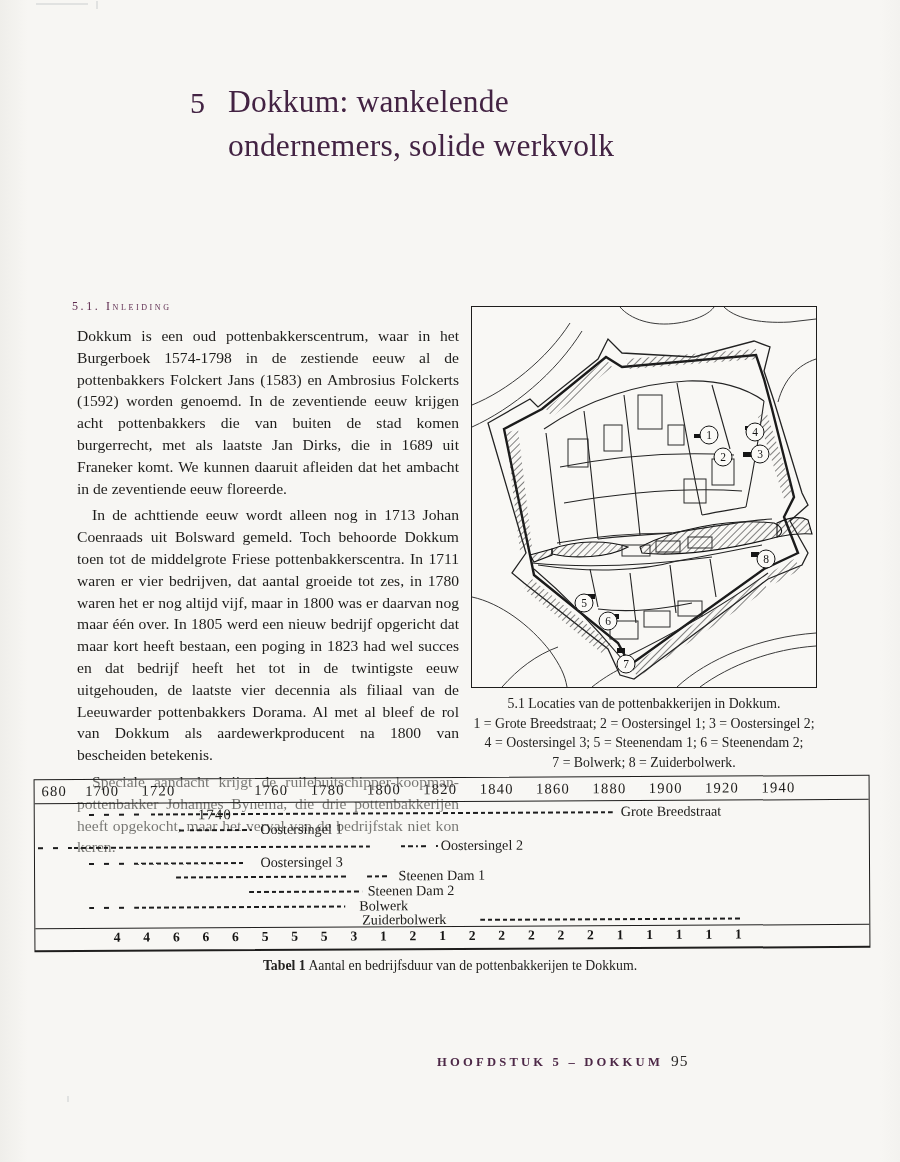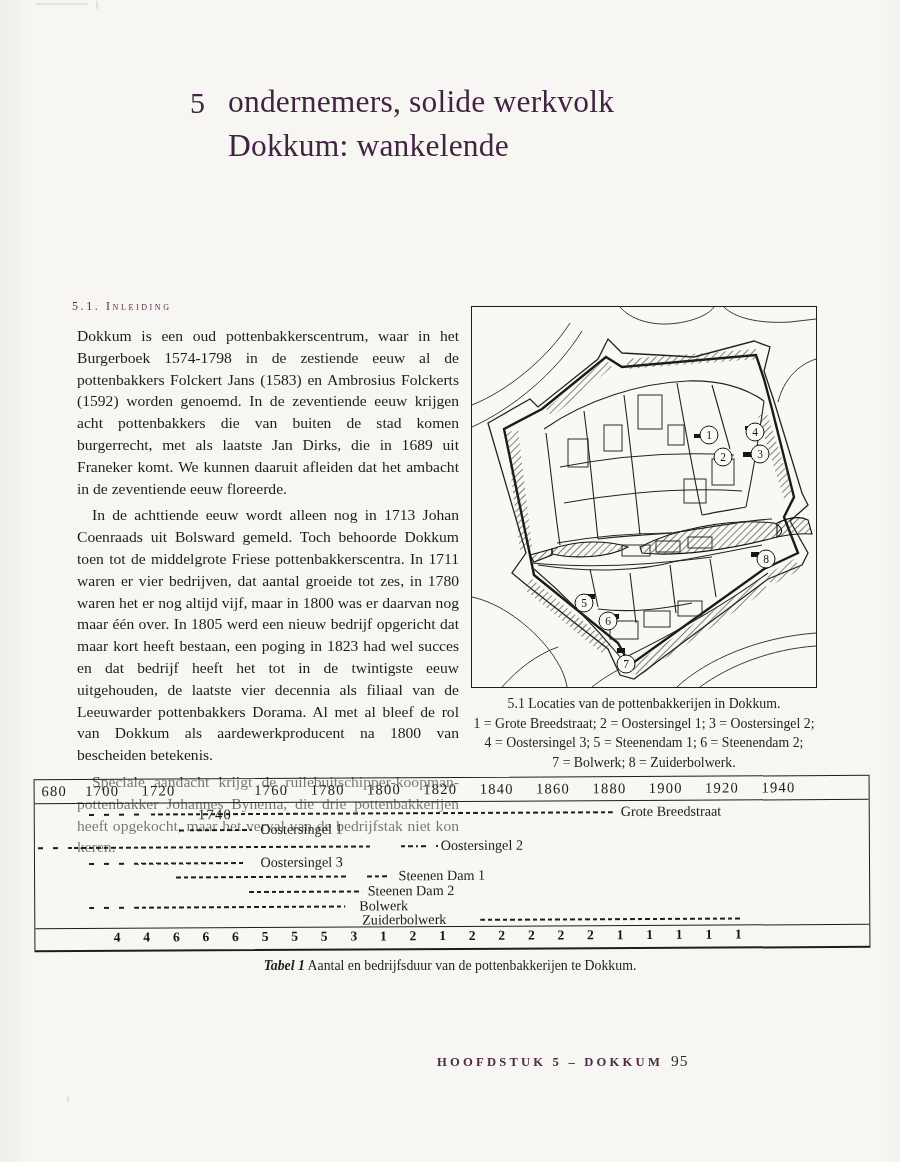--- a/index.html
+++ b/index.html
@@ -44,41 +44,41 @@
   #countline{position:absolute;left:0;top:148px;width:100%;border-top:1.2px solid #1f1e1d;}
   .yearlab{position:absolute;top:3px;transform:translateX(-50%);font-size:14.6px;letter-spacing:1.2px;color:#1d1c1a;}
   .tl-row{position:absolute;left:0;width:100%;height:15px;}
   .tl-label{position:absolute;top:0;font-size:14.2px;line-height:15px;white-space:nowrap;color:#1d1c1a;}
   .seg{position:absolute;top:6.5px;height:2.3px;}
   .seg.dense{background:repeating-linear-gradient(90deg,#1d1d1d 0 4.5px,transparent 4.5px 7.5px);}
   .seg.sparse{background:repeating-linear-gradient(90deg,#1d1d1d 0 5px,transparent 5px 15px);}
   .count{position:absolute;top:150px;transform:translateX(-50%);font-size:13.6px;font-weight:bold;color:#161514;}
 
   #table-caption{position:absolute;left:0;top:958px;width:900px;text-align:center;font-size:13.8px;color:#232220;}
-  #table-caption b{font-weight:bold;font-style:italic;}
+  #table-caption b{font-weight:bold;}
 
   
   #footer-label{position:absolute;left:437px;top:1055px;font-size:12.6px;font-weight:bold;
     letter-spacing:3.2px;color:#4d2847;text-transform:uppercase;}
   #footer-page{position:absolute;left:671px;top:1052px;font-size:15.5px;color:#2a2928;letter-spacing:1px;}
 </style>
 </head>
 <body>
 
 <div id="page">
 
   <div class="scanmark" style="left:36px;top:3px;width:52px;height:2px;"></div>
   <div class="scanmark" style="left:96px;top:1px;width:2px;height:8px;"></div>
   <div class="scanmark" style="left:67px;top:1096px;width:2px;height:6px;"></div>
 
   <div id="chapter">
     <div class="num">5</div>
     <div class="lines">
+      <div>Dokkum: wankelende</div>
       <div>ondernemers, solide werkvolk</div>
-      <div>Dokkum: wankelende</div>
     </div>
   </div>
 
   <div id="section-heading">5.1. Inleiding</div>
   <div id="bodycol">
     <p>Dokkum is een oud pottenbakkerscentrum, waar in het Burgerboek 1574-1798 in de zestiende eeuw al de pottenbakkers Folckert Jans (1583) en Ambrosius Folckerts (1592) worden genoemd. In de zeventiende eeuw krijgen acht pottenbakkers die van buiten de stad komen burgerrecht, met als laatste Jan Dirks, die in 1689 uit Franeker komt. We kunnen daaruit afleiden dat het ambacht in de zeventiende eeuw floreerde.</p>
     <p>In de achttiende eeuw wordt alleen nog in 1713 Johan Coenraads uit Bolsward gemeld. Toch behoorde Dokkum toen tot de middelgrote Friese pottenbakkerscentra. In 1711 waren er vier bedrijven, dat aantal groeide tot zes, in 1780 waren het er nog altijd vijf, maar in 1800 was er daarvan nog maar één over. In 1805 werd een nieuw bedrijf opgericht dat maar kort heeft bestaan, een poging in 1823 had wel succes en dat bedrijf heeft het tot in de twintigste eeuw uitgehouden, de laatste vier decennia als filiaal van de Leeuwarder pottenbakkers Dorama. Al met al bleef de rol van Dokkum als aardewerkproducent na 1800 van bescheiden betekenis.</p>
     <p>Speciale aandacht krijgt de ruilebuitschipper-koopman-pottenbakker Johannes Bynema, die drie pottenbakkerijen heeft opgekocht, maar het verval van de bedrijfstak niet kon keren.</p>
   </div>
 

